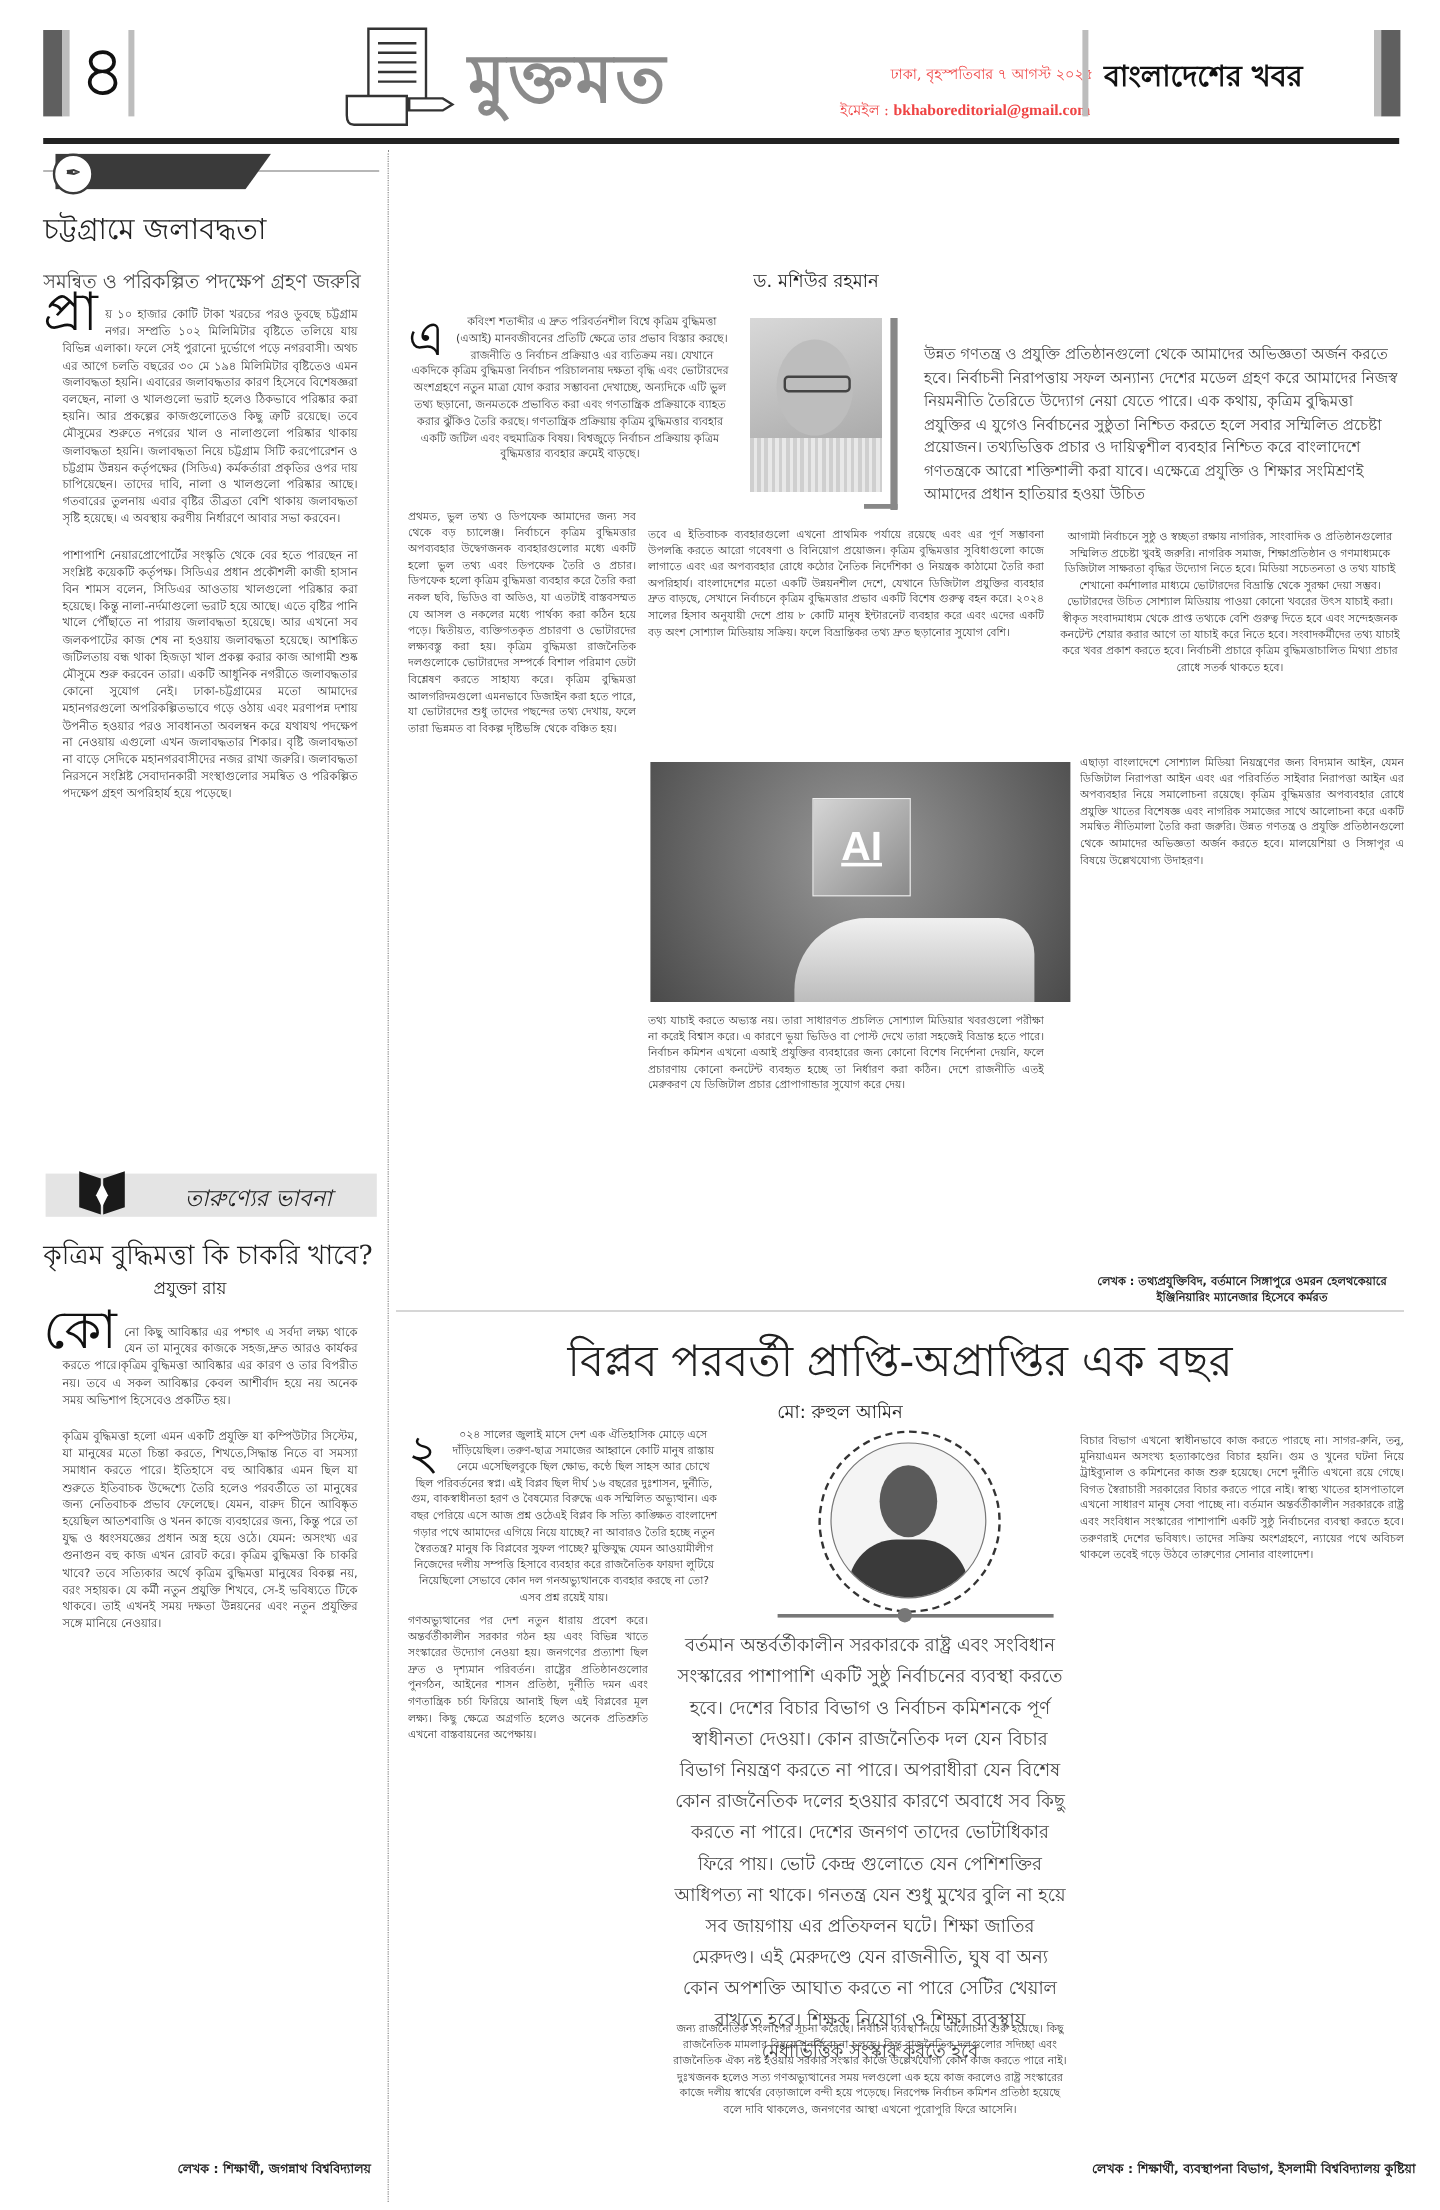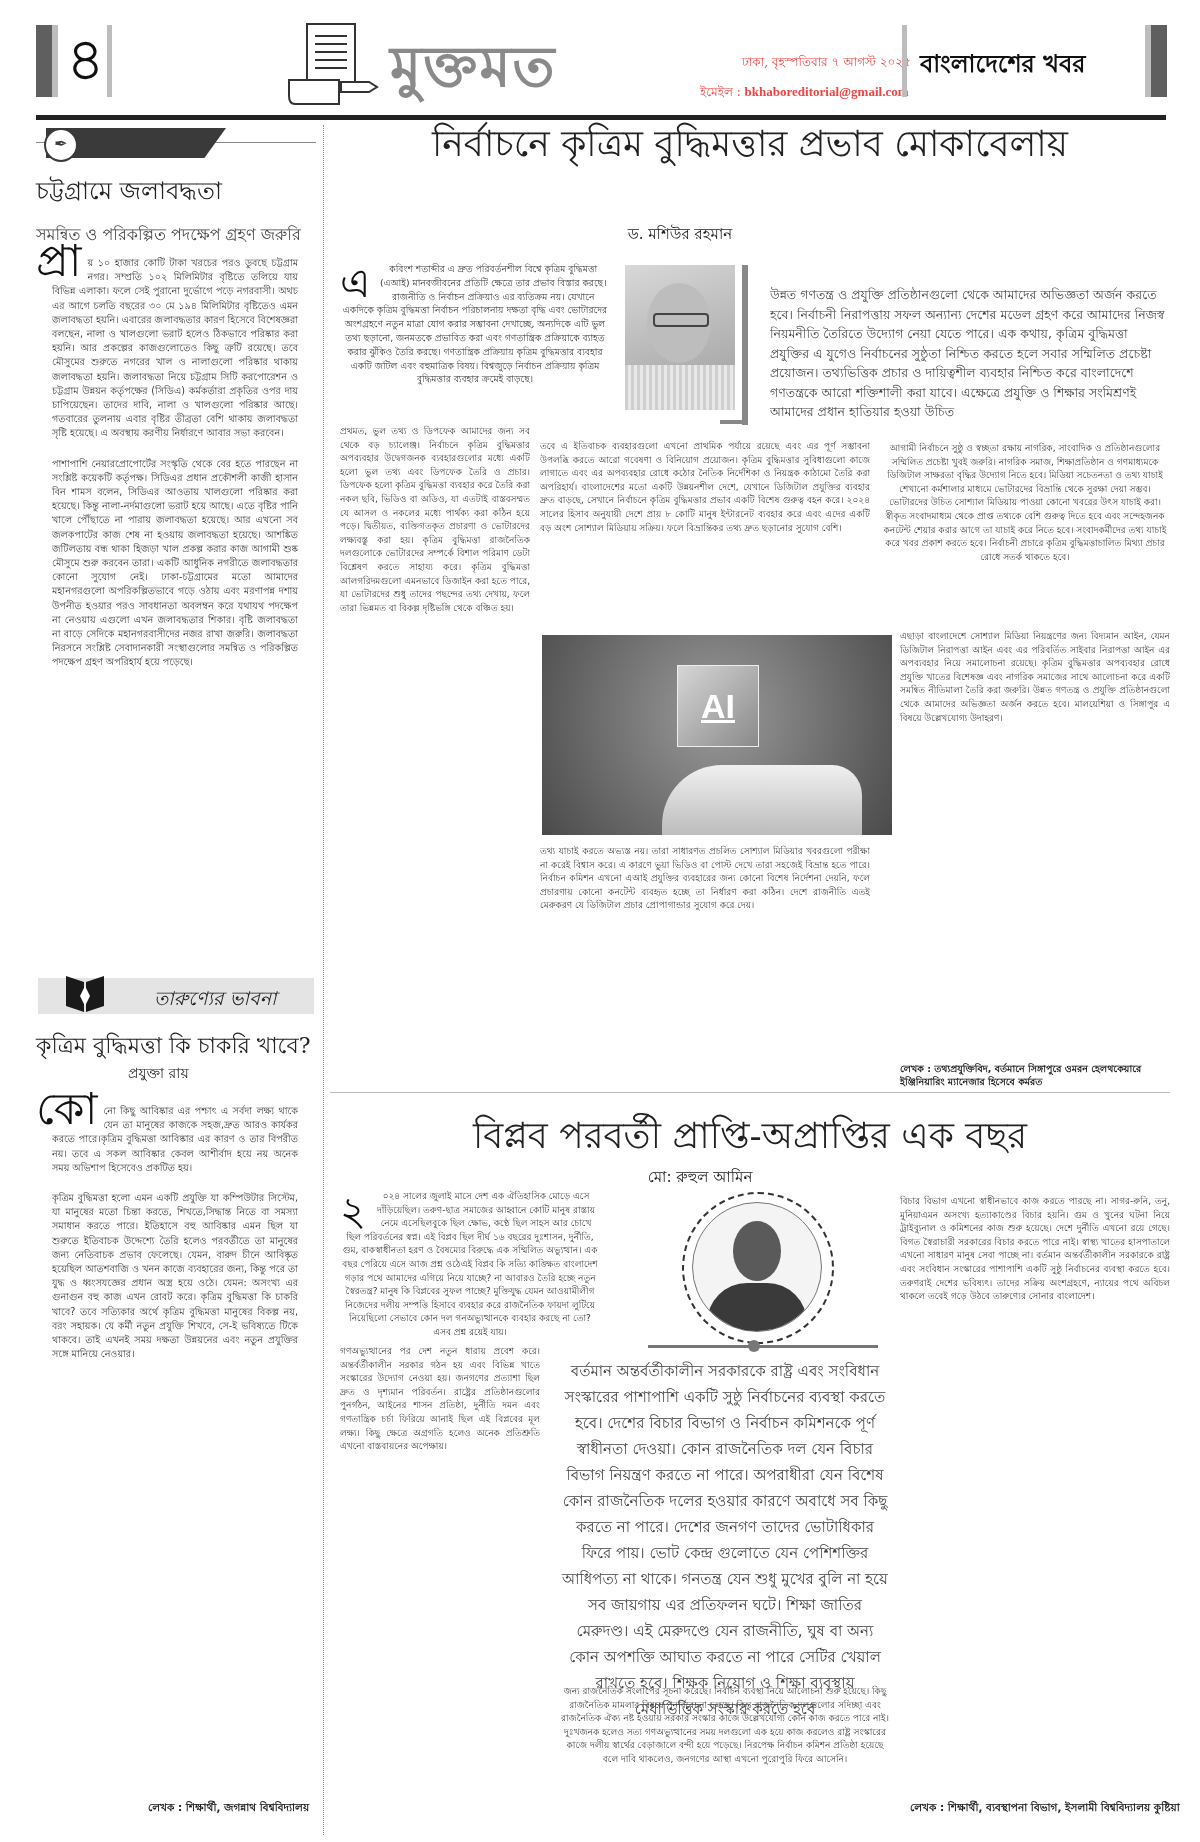--- a/index.html
+++ b/index.html
@@ -96,21 +96,20 @@
 <div class="abs h-ed" style="left:36px;top:1028px;font-size:22px;">কৃত্রিম বুদ্ধিমত্তা কি চাকরি খাবে?</div>
 <div class="abs" style="left:128px;top:1062px;font-size:14px;color:#222;">প্রযুক্তা রায়</div>
 <div class="abs body" style="left:36px;top:1088px;width:278px;height:680px;overflow:hidden;">
   <span class="dropcap">কো</span>
   <p>নো কিছু আবিষ্কার এর পশ্চাৎ এ সর্বদা লক্ষ্য থাকে যেন তা মানুষের কাজকে সহজ,দ্রুত আরও কার্যকর করতে পারে।কৃত্রিম বুদ্ধিমত্তা আবিষ্কার এর কারণ ও তার বিপরীত নয়। তবে এ সকল আবিষ্কার কেবল আশীর্বাদ হয়ে নয় অনেক সময় অভিশাপ হিসেবেও প্রকটিত হয়।</p>
   <p>কৃত্রিম বুদ্ধিমত্তা হলো এমন একটি প্রযুক্তি যা কম্পিউটার সিস্টেম, যা মানুষের মতো চিন্তা করতে, শিখতে,সিদ্ধান্ত নিতে বা সমস্যা সমাধান করতে পারে। ইতিহাসে বহু আবিষ্কার এমন ছিল যা শুরুতে ইতিবাচক উদ্দেশ্যে তৈরি হলেও পরবর্তীতে তা মানুষের জন্য নেতিবাচক প্রভাব ফেলেছে। যেমন, বারুদ চীনে আবিষ্কৃত হয়েছিল আতশবাজি ও খনন কাজে ব্যবহারের জন্য, কিন্তু পরে তা যুদ্ধ ও ধ্বংসযজ্ঞের প্রধান অস্ত্র হয়ে ওঠে। যেমন: অসংখ্য এর গুনাগুন বহু কাজ এখন রোবট করে। কৃত্রিম বুদ্ধিমত্তা কি চাকরি খাবে? তবে সত্যিকার অর্থে কৃত্রিম বুদ্ধিমত্তা মানুষের বিকল্প নয়, বরং সহায়ক। যে কর্মী নতুন প্রযুক্তি শিখবে, সে-ই ভবিষ্যতে টিকে থাকবে। তাই এখনই সময় দক্ষতা উন্নয়নের এবং নতুন প্রযুক্তির সঙ্গে মানিয়ে নেওয়ার।</p>
 </div>
 <div class="abs footer-credit" style="left:148px;top:1800px;">লেখক : শিক্ষার্থী, জগন্নাথ বিশ্ববিদ্যালয়</div>
 
 <div class="abs main-head" style="left:330px;top:120px;width:840px;">
-  <div>নির্বাচনে কৃত্রিম বুদ্ধিমত্তার প্রভাব মোকাবেলায়</div>
 </div>
 <div class="abs author" style="left:560px;top:222px;width:240px;">ড. মশিউর রহমান</div>
 
 <div class="abs body" style="left:340px;top:262px;width:270px;height:150px;overflow:hidden;text-align:center;font-size:9.2px;line-height:13.8px;">
   <span class="dropcap" style="font-size:40px;">এ</span>
   <span>কবিংশ শতাব্দীর এ দ্রুত পরিবর্তনশীল বিশ্বে কৃত্রিম বুদ্ধিমত্তা (এআই) মানবজীবনের প্রতিটি ক্ষেত্রে তার প্রভাব বিস্তার করছে। রাজনীতি ও নির্বাচন প্রক্রিয়াও এর ব্যতিক্রম নয়। যেখানে একদিকে কৃত্রিম বুদ্ধিমত্তা নির্বাচন পরিচালনায় দক্ষতা বৃদ্ধি এবং ভোটারদের অংশগ্রহণে নতুন মাত্রা যোগ করার সম্ভাবনা দেখাচ্ছে, অন্যদিকে এটি ভুল তথ্য ছড়ানো, জনমতকে প্রভাবিত করা এবং গণতান্ত্রিক প্রক্রিয়াকে ব্যাহত করার ঝুঁকিও তৈরি করছে। গণতান্ত্রিক প্রক্রিয়ায় কৃত্রিম বুদ্ধিমত্তার ব্যবহার একটি জটিল এবং বহুমাত্রিক বিষয়। বিশ্বজুড়ে নির্বাচন প্রক্রিয়ায় কৃত্রিম বুদ্ধিমত্তার ব্যবহার ক্রমেই বাড়ছে।</span>
 </div>
 
 <div class="abs photo" style="left:625px;top:265px;width:110px;height:145px;">
   <div class="abs" style="left:22px;top:18px;width:64px;height:80px;border-radius:50%;background:#bdbdbd;"></div>
@@ -129,21 +128,21 @@
   <div class="abs" style="left:135px;top:30px;width:80px;height:80px;background:linear-gradient(135deg,#d6d6d6,#8a8a8a);border:1px solid #eee;text-align:center;line-height:80px;font-size:34px;font-weight:bold;color:#fff;font-family:'Liberation Sans',sans-serif;text-decoration:underline;">
     <span>AI</span>
   </div>
   <div class="abs" style="left:120px;top:130px;width:200px;height:70px;background:linear-gradient(180deg,#f0f0f0,#bcbcbc);border-radius:60px 30px 0 0;"></div>
 </div>
 
 <div class="abs body" style="left:540px;top:845px;width:330px;height:240px;overflow:hidden;font-size:9px;line-height:13.6px;">তথ্য যাচাই করতে অভ্যস্ত নয়। তারা সাধারণত প্রচলিত সোশ্যাল মিডিয়ার খবরগুলো পরীক্ষা না করেই বিশ্বাস করে। এ কারণে ভুয়া ভিডিও বা পোস্ট দেখে তারা সহজেই বিভ্রান্ত হতে পারে। নির্বাচন কমিশন এখনো এআই প্রযুক্তির ব্যবহারের জন্য কোনো বিশেষ নির্দেশনা দেয়নি, ফলে প্রচারণায় কোনো কনটেন্ট ব্যবহৃত হচ্ছে তা নির্ধারণ করা কঠিন। দেশে রাজনীতি এতই মেরুকরণ যে ডিজিটাল প্রচার প্রোপাগান্ডার সুযোগ করে দেয়।</div>
 
 <div class="abs body" style="left:880px;top:442px;width:290px;height:180px;overflow:hidden;font-size:9px;line-height:13.6px;text-align:center;">আগামী নির্বাচনে সুষ্ঠু ও স্বচ্ছতা রক্ষায় নাগরিক, সাংবাদিক ও প্রতিষ্ঠানগুলোর সম্মিলিত প্রচেষ্টা খুবই জরুরি। নাগরিক সমাজ, শিক্ষাপ্রতিষ্ঠান ও গণমাধ্যমকে ডিজিটাল সাক্ষরতা বৃদ্ধির উদ্যোগ নিতে হবে। মিডিয়া সচেতনতা ও তথ্য যাচাই শেখানো কর্মশালার মাধ্যমে ভোটারদের বিভ্রান্তি থেকে সুরক্ষা দেয়া সম্ভব। ভোটারদের উচিত সোশ্যাল মিডিয়ায় পাওয়া কোনো খবরের উৎস যাচাই করা। স্বীকৃত সংবাদমাধ্যম থেকে প্রাপ্ত তথ্যকে বেশি গুরুত্ব দিতে হবে এবং সন্দেহজনক কনটেন্ট শেয়ার করার আগে তা যাচাই করে নিতে হবে। সংবাদকর্মীদের তথ্য যাচাই করে খবর প্রকাশ করতে হবে। নির্বাচনী প্রচারে কৃত্রিম বুদ্ধিমত্তাচালিত মিথ্যা প্রচার রোধে সতর্ক থাকতে হবে।</div>
 <div class="abs body" style="left:900px;top:630px;width:270px;height:430px;overflow:hidden;font-size:9px;line-height:13.6px;">এছাড়া বাংলাদেশে সোশ্যাল মিডিয়া নিয়ন্ত্রণের জন্য বিদ্যমান আইন, যেমন ডিজিটাল নিরাপত্তা আইন এবং এর পরিবর্তিত সাইবার নিরাপত্তা আইন এর অপব্যবহার নিয়ে সমালোচনা রয়েছে। কৃত্রিম বুদ্ধিমত্তার অপব্যবহার রোধে প্রযুক্তি খাতের বিশেষজ্ঞ এবং নাগরিক সমাজের সাথে আলোচনা করে একটি সমন্বিত নীতিমালা তৈরি করা জরুরি। উন্নত গণতন্ত্র ও প্রযুক্তি প্রতিষ্ঠানগুলো থেকে আমাদের অভিজ্ঞতা অর্জন করতে হবে। মালয়েশিয়া ও সিঙ্গাপুর এ বিষয়ে উল্লেখযোগ্য উদাহরণ।</div>
-<div class="abs" style="left:900px;top:1062px;width:270px;text-align:left;font-size:9.5px;font-weight:bold;color:#222;line-height:13px;">
+<div class="abs" style="left:900px;top:1062px;width:270px;text-align:center;font-size:9.5px;font-weight:bold;color:#222;line-height:13px;">
   <div>লেখক : তথ্যপ্রযুক্তিবিদ, বর্তমানে সিঙ্গাপুরে ওমরন হেলথকেয়ারে</div>
   <div>ইঞ্জিনিয়ারিং ম্যানেজার হিসেবে কর্মরত</div>
 </div>
 <div class="abs hr" style="left:330px;top:1092px;width:840px;"></div>
 
 <div class="abs main-head" style="left:330px;top:1112px;width:840px;">বিপ্লব পরবর্তী প্রাপ্তি-অপ্রাপ্তির এক বছর</div>
 <div class="abs author" style="left:580px;top:1165px;width:240px;">মো: রুহুল আমিন</div>
 
 <div class="abs body" style="left:340px;top:1190px;width:260px;height:150px;overflow:hidden;text-align:center;font-size:9px;line-height:13.6px;">
   <span class="dropcap" style="font-size:40px;">২</span>

